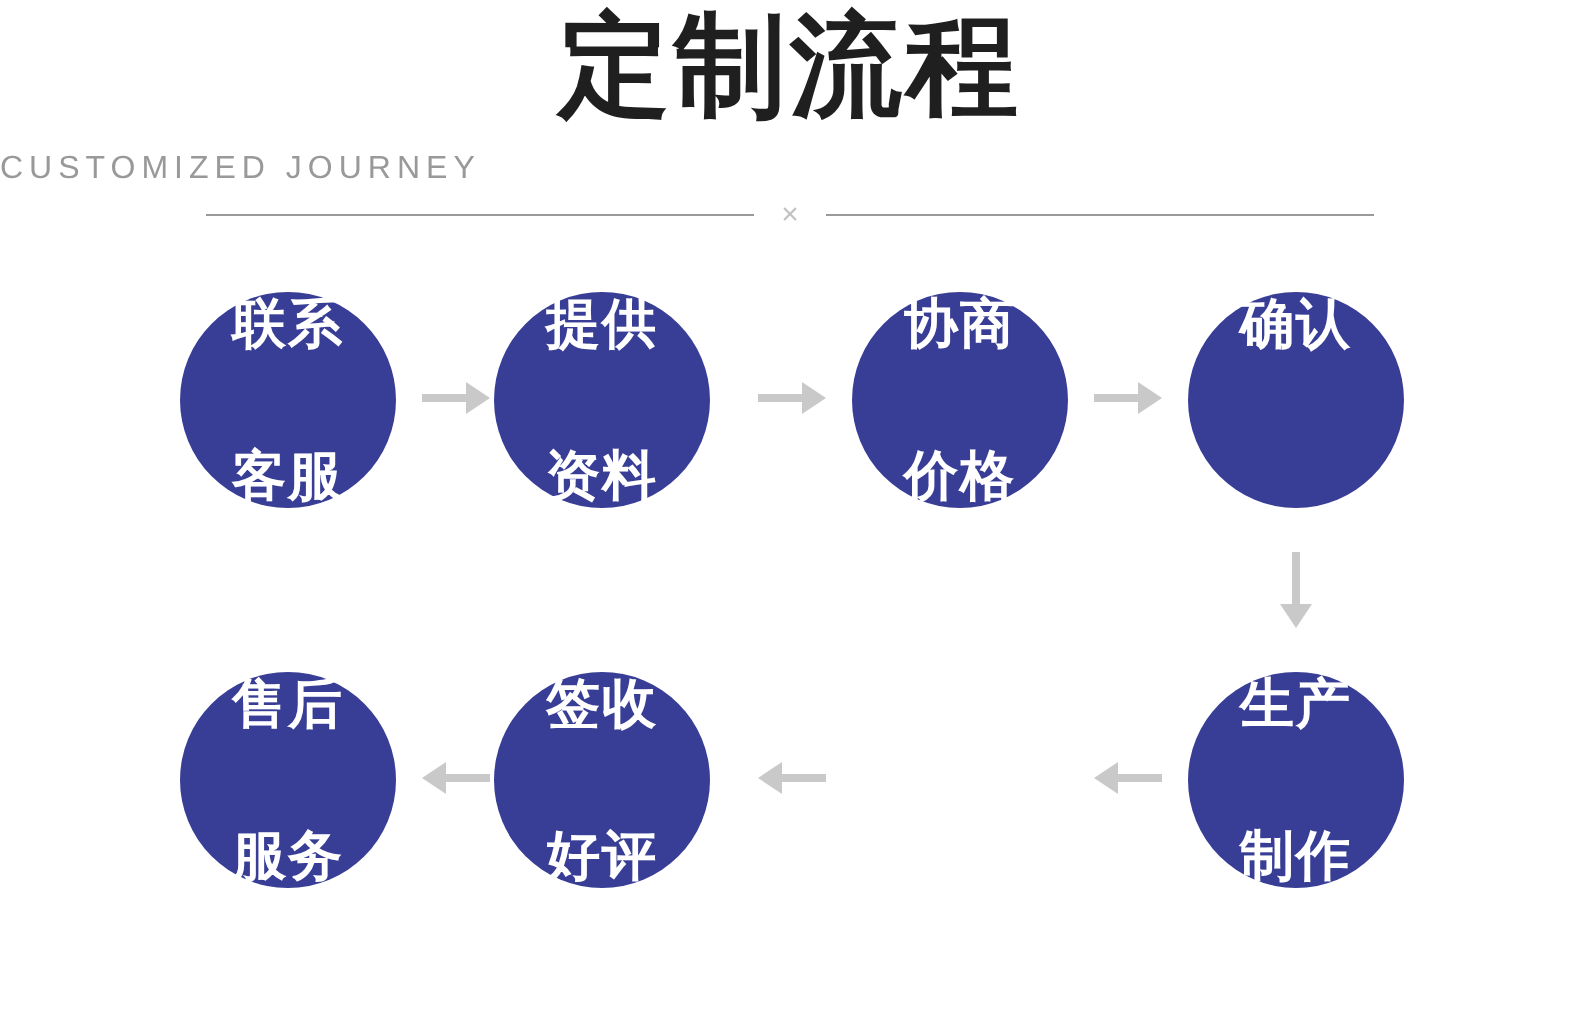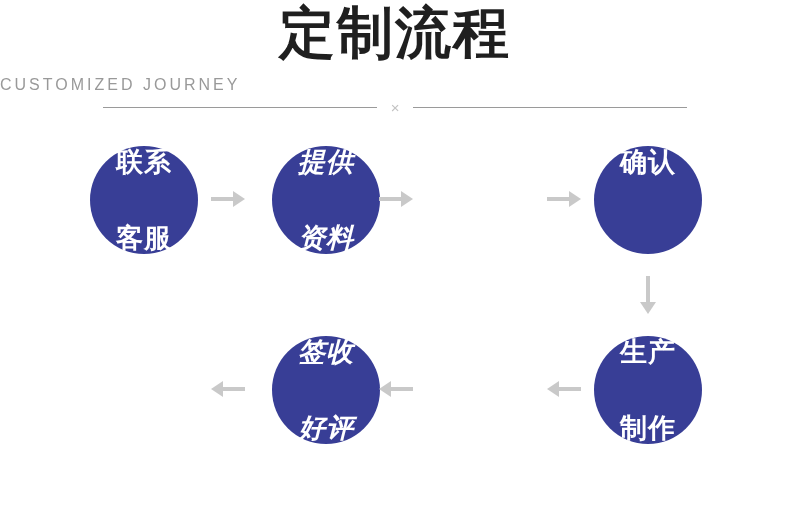--- a/index.html
+++ b/index.html
@@ -77,21 +77,21 @@
     justify-content: space-between;
     font-size: 27px;
     line-height: 32px;
     font-weight: 700;
     letter-spacing: 1px;
     text-align: center;
   }
   .r1 { top: 146px; }
   .r2 { top: 336px; }
   .c1 { left: 90px; }
-  .c2 { left: 272px; font-style: italic; }
+  .c2 { left: 247px; }
   .c3 { left: 426px; }
   .c4 { left: 594px; }
 
   .arrow-h {
     position: absolute;
     width: 34px;
     height: 16px;
   }
   .arrow-h .shaft {
     position: absolute;
@@ -160,20 +160,24 @@
   </div>
 
   <div class="circle r1 c1">
     <span>联系</span>
     <span>客服</span>
   </div>
   <div class="circle r1 c2">
     <span>提供</span>
     <span>资料</span>
   </div>
+  <div class="circle r1 c3">
+    <span>协商</span>
+    <span>价格</span>
+  </div>
   <div class="circle r1 c4">
     <span>确认</span>
   </div>
 
   <div class="arrow-h arrow-right a-r1 ax1">
       <span class="shaft"></span>
       <span class="head"></span>
     </div>
   <div class="arrow-h arrow-right a-r1 ax2">
       <span class="shaft"></span>
@@ -182,20 +186,24 @@
   <div class="arrow-h arrow-right a-r1 ax3">
       <span class="shaft"></span>
       <span class="head"></span>
     </div>
 
   <div class="arrow-down">
       <span class="shaft"></span>
       <span class="head"></span>
     </div>
 
+  <div class="circle r2 c1">
+    <span>售后</span>
+    <span>服务</span>
+  </div>
   <div class="circle r2 c2">
     <span>签收</span>
     <span>好评</span>
   </div>
   <div class="circle r2 c4">
     <span>生产</span>
     <span>制作</span>
   </div>
 
   <div class="arrow-h arrow-left a-r2 ax1">

